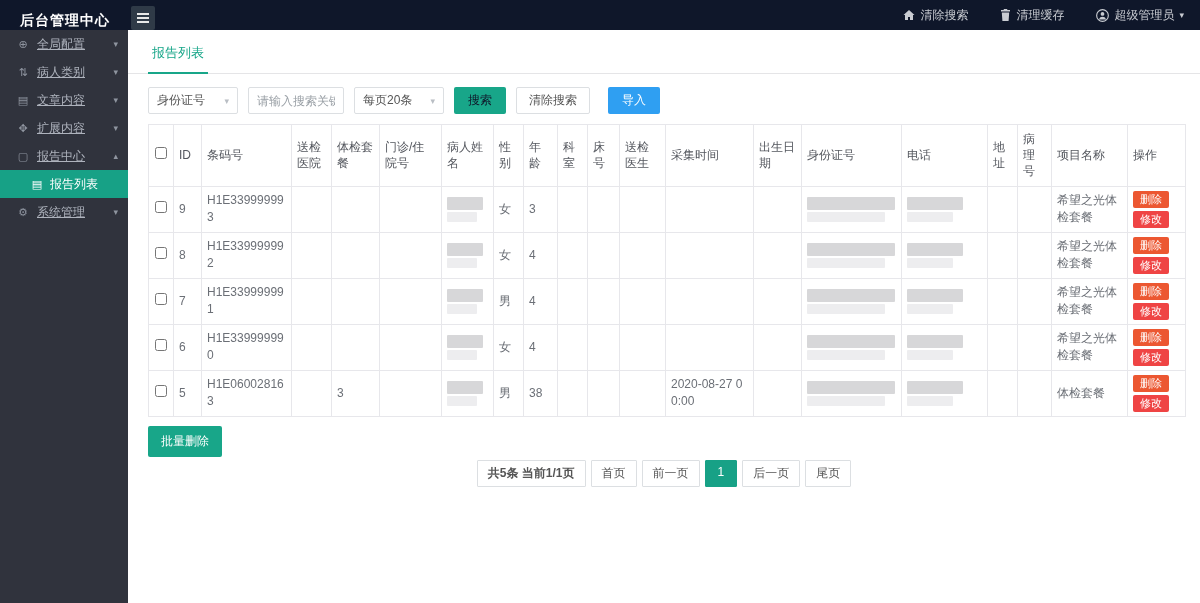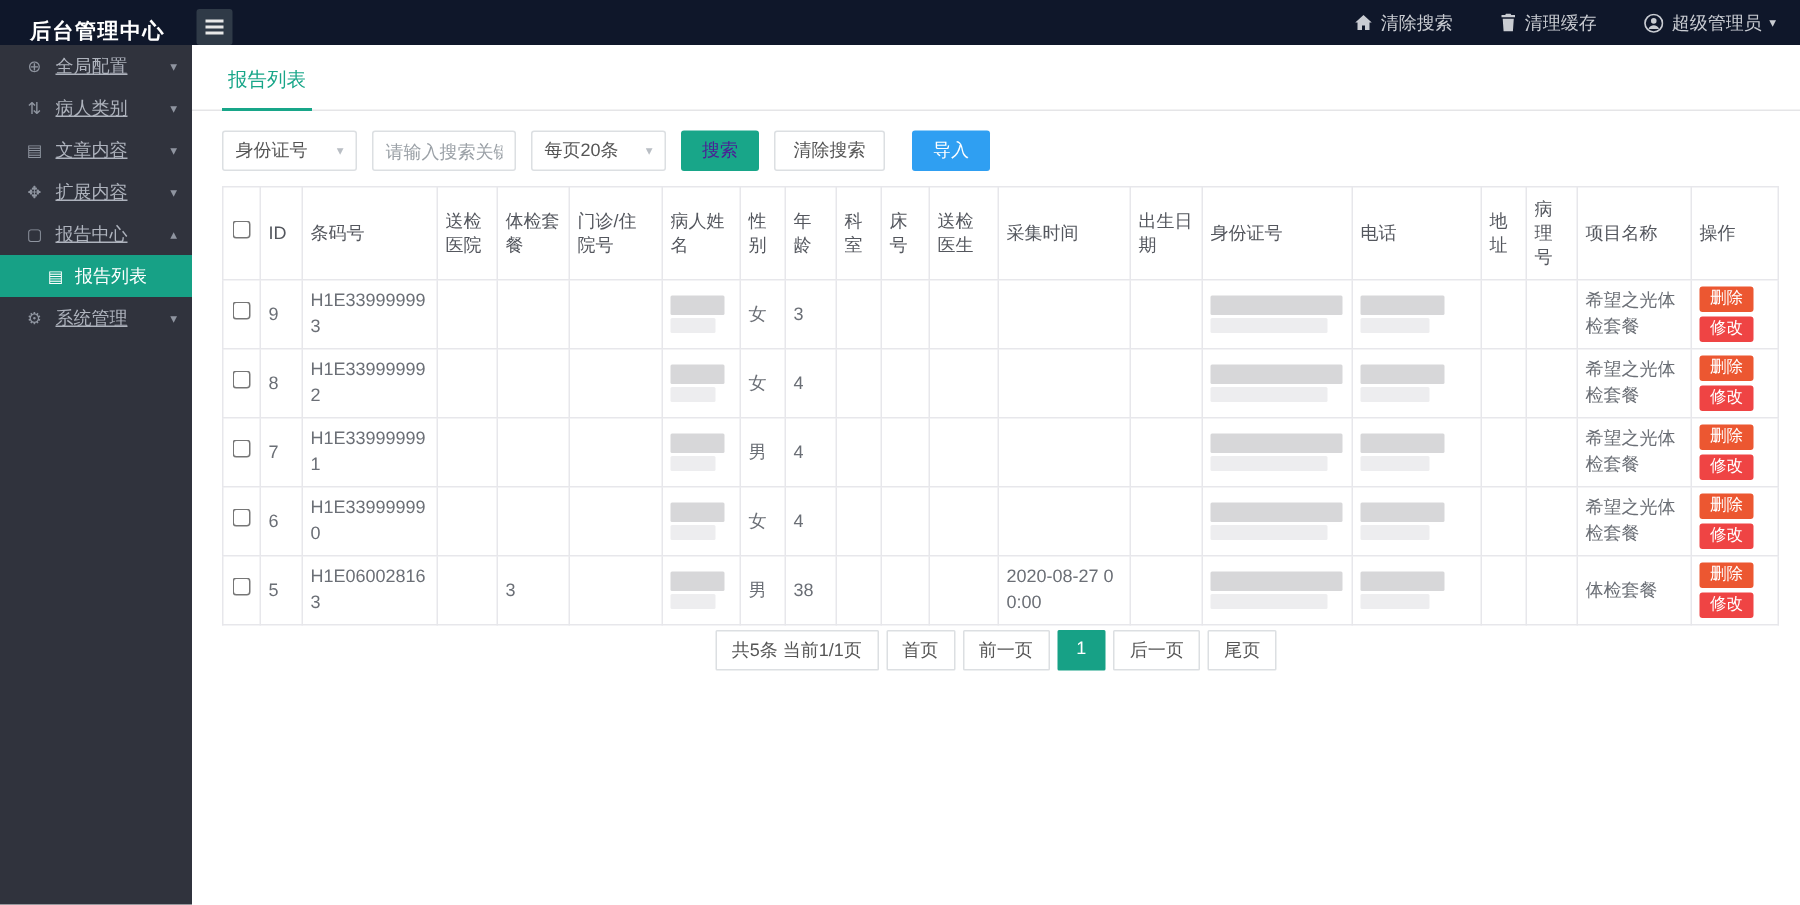--- a/index.html
+++ b/index.html
@@ -38,21 +38,21 @@
     margin-bottom:-1px; cursor:pointer; }
 
   .toolbar { display:flex; align-items:center; margin:13px 20px 10px 20px; gap:10px; }
   .fake-select { width:90px; height:27px; border:1px solid #dcdfe2; border-radius:2px; background:#fff;
     display:flex; align-items:center; padding:0 8px; font-size:12px; color:#555; cursor:pointer; }
   .fake-select .sel-caret { margin-left:auto; color:#b9bec4; font-size:9px; }
   .search-input { width:96px; height:27px; border:1px solid #dcdfe2; border-radius:2px;
     padding:0 8px; font-size:12px; color:#555; }
   .search-input::placeholder { color:#9aa0a6; }
   .btn { height:27px; border:none; border-radius:2px; font-size:12px; cursor:pointer; }
-  .btn-search { background:#18a689; color:#4c1d95; padding:0 14px; }
+  .btn-search { background:#18a689; color:#0f172a; padding:0 14px; }
   .btn-clear { background:#fff; color:#555; border:1px solid #dcdfe2; padding:0 12px; }
   .btn-import { background:#2f9ff2; color:#fff; padding:0 14px; margin-left:8px; }
 
   
   table { border-collapse:collapse; table-layout:fixed; width:1037px; margin:0 0 0 20px; }
   th, td { border:1px solid #e7e7eb; font-weight:normal; }
   th { font-size:12px; color:#54575e; padding:6px 5px; text-align:left; line-height:1.35; height:38px; }
   td { font-size:12px; color:#6b6f76; padding:4px 5px; height:42px; line-height:1.4; word-break:break-all; }
   .chkcol { width:25px; text-align:center; }
   input[type=checkbox] { width:12px; height:12px; cursor:pointer; }
@@ -67,21 +67,21 @@
   .op-edit { background:#ef4444; }
 
   .bulk-row { margin:9px 20px 0 20px; }
   .btn-bulk { background:#18a689; color:#fff; border:none; border-radius:2px;
     font-size:12px; padding:7px 13px; cursor:pointer; }
 
   
   .pager { display:flex; justify-content:center; gap:5px; margin-top:3px; }
   .pg { border:1px solid #dcdfe2; background:#fff; color:#555; font-size:12px;
     padding:4px 10px; border-radius:1px; cursor:pointer; white-space:nowrap; }
-  .pg.info { cursor:default; }
+  .pg.info { cursor:default;font-weight:bold; }
   .pg.current { background:#17a186; border-color:#17a186; color:#fff; padding:4px 12px; }
 </style>
 </head>
 <body>
 
 <div class="topbar">
   <div class="brand">后台管理中心</div>
   <button class="burger">
     <i></i>
       <i></i>
@@ -418,20 +418,23 @@
       <td></td>
       <td>体检套餐</td>
       <td>
         <button class="op-btn op-del">删除</button>
         <button class="op-btn op-edit">修改</button>
       </td>
     </tr>
   </tbody>
   </table>
 
+  <div class="bulk-row">
+    <button class="btn-bulk">批量删除</button>
+  </div>
 
   <div class="pager">
     <div class="pg info">共5条 当前1/1页</div>
     <div class="pg">首页</div>
     <div class="pg">前一页</div>
     <div class="pg current">1</div>
     <div class="pg">后一页</div>
     <div class="pg">尾页</div>
   </div>
 

